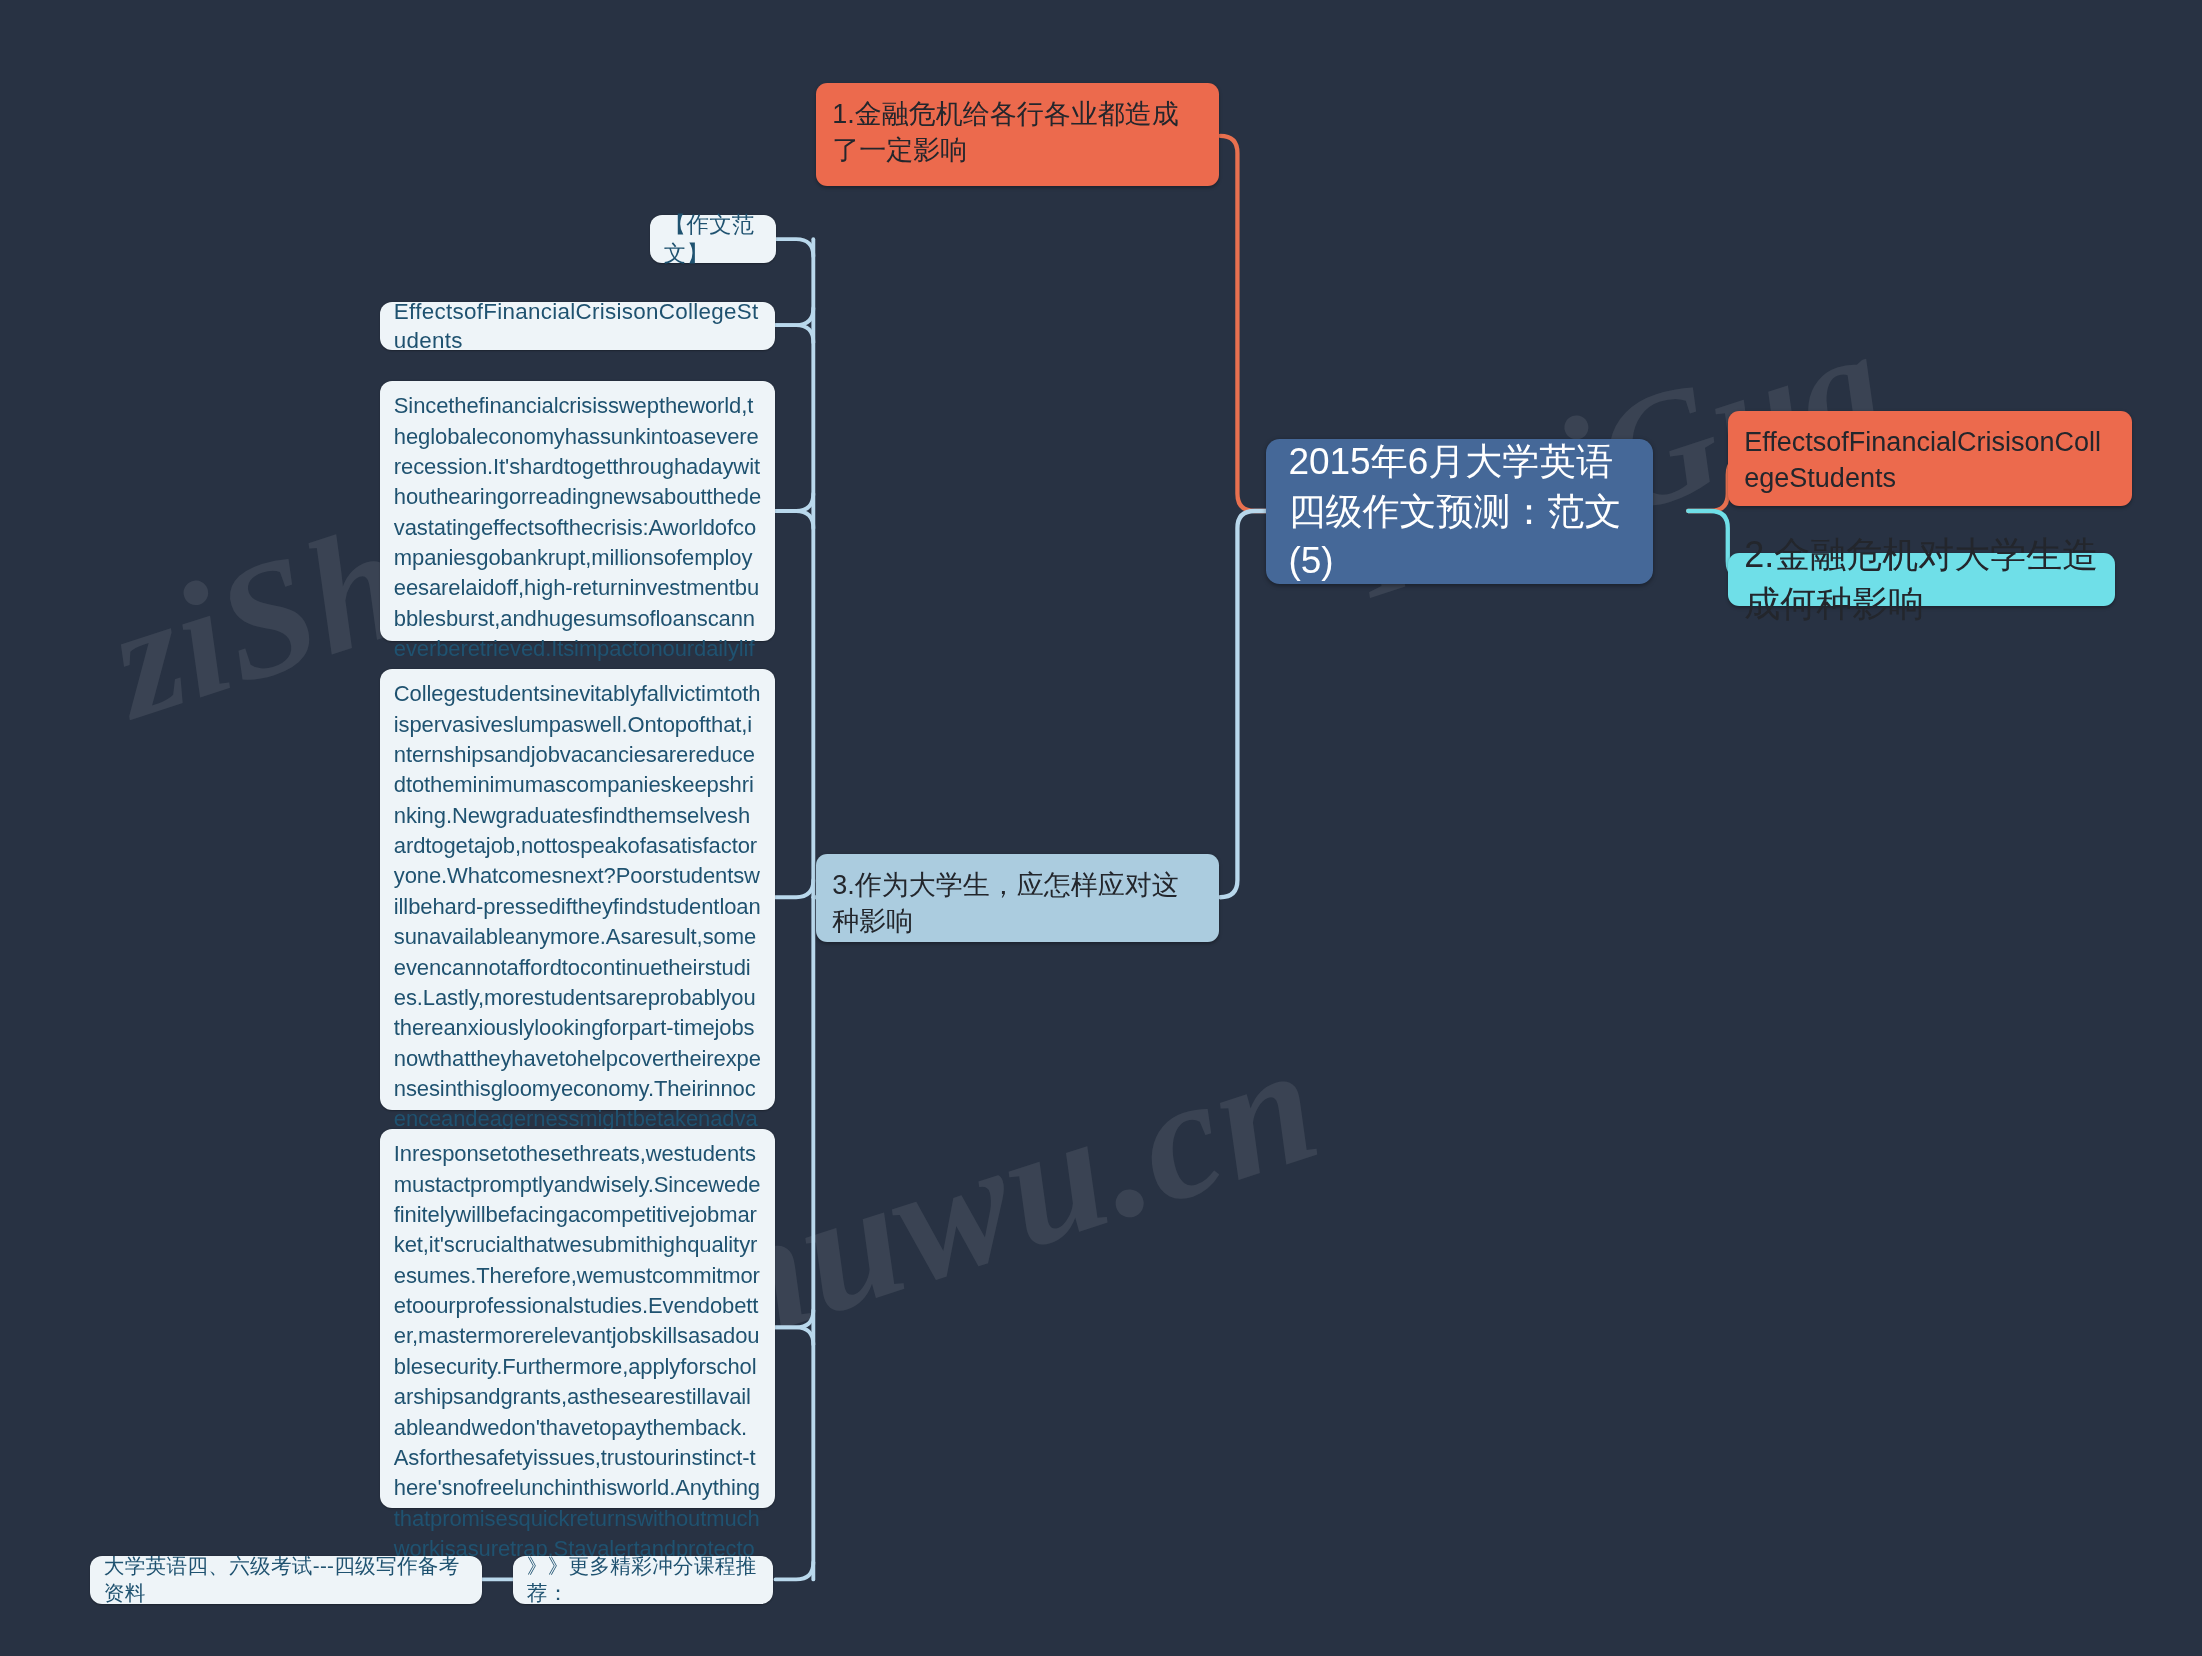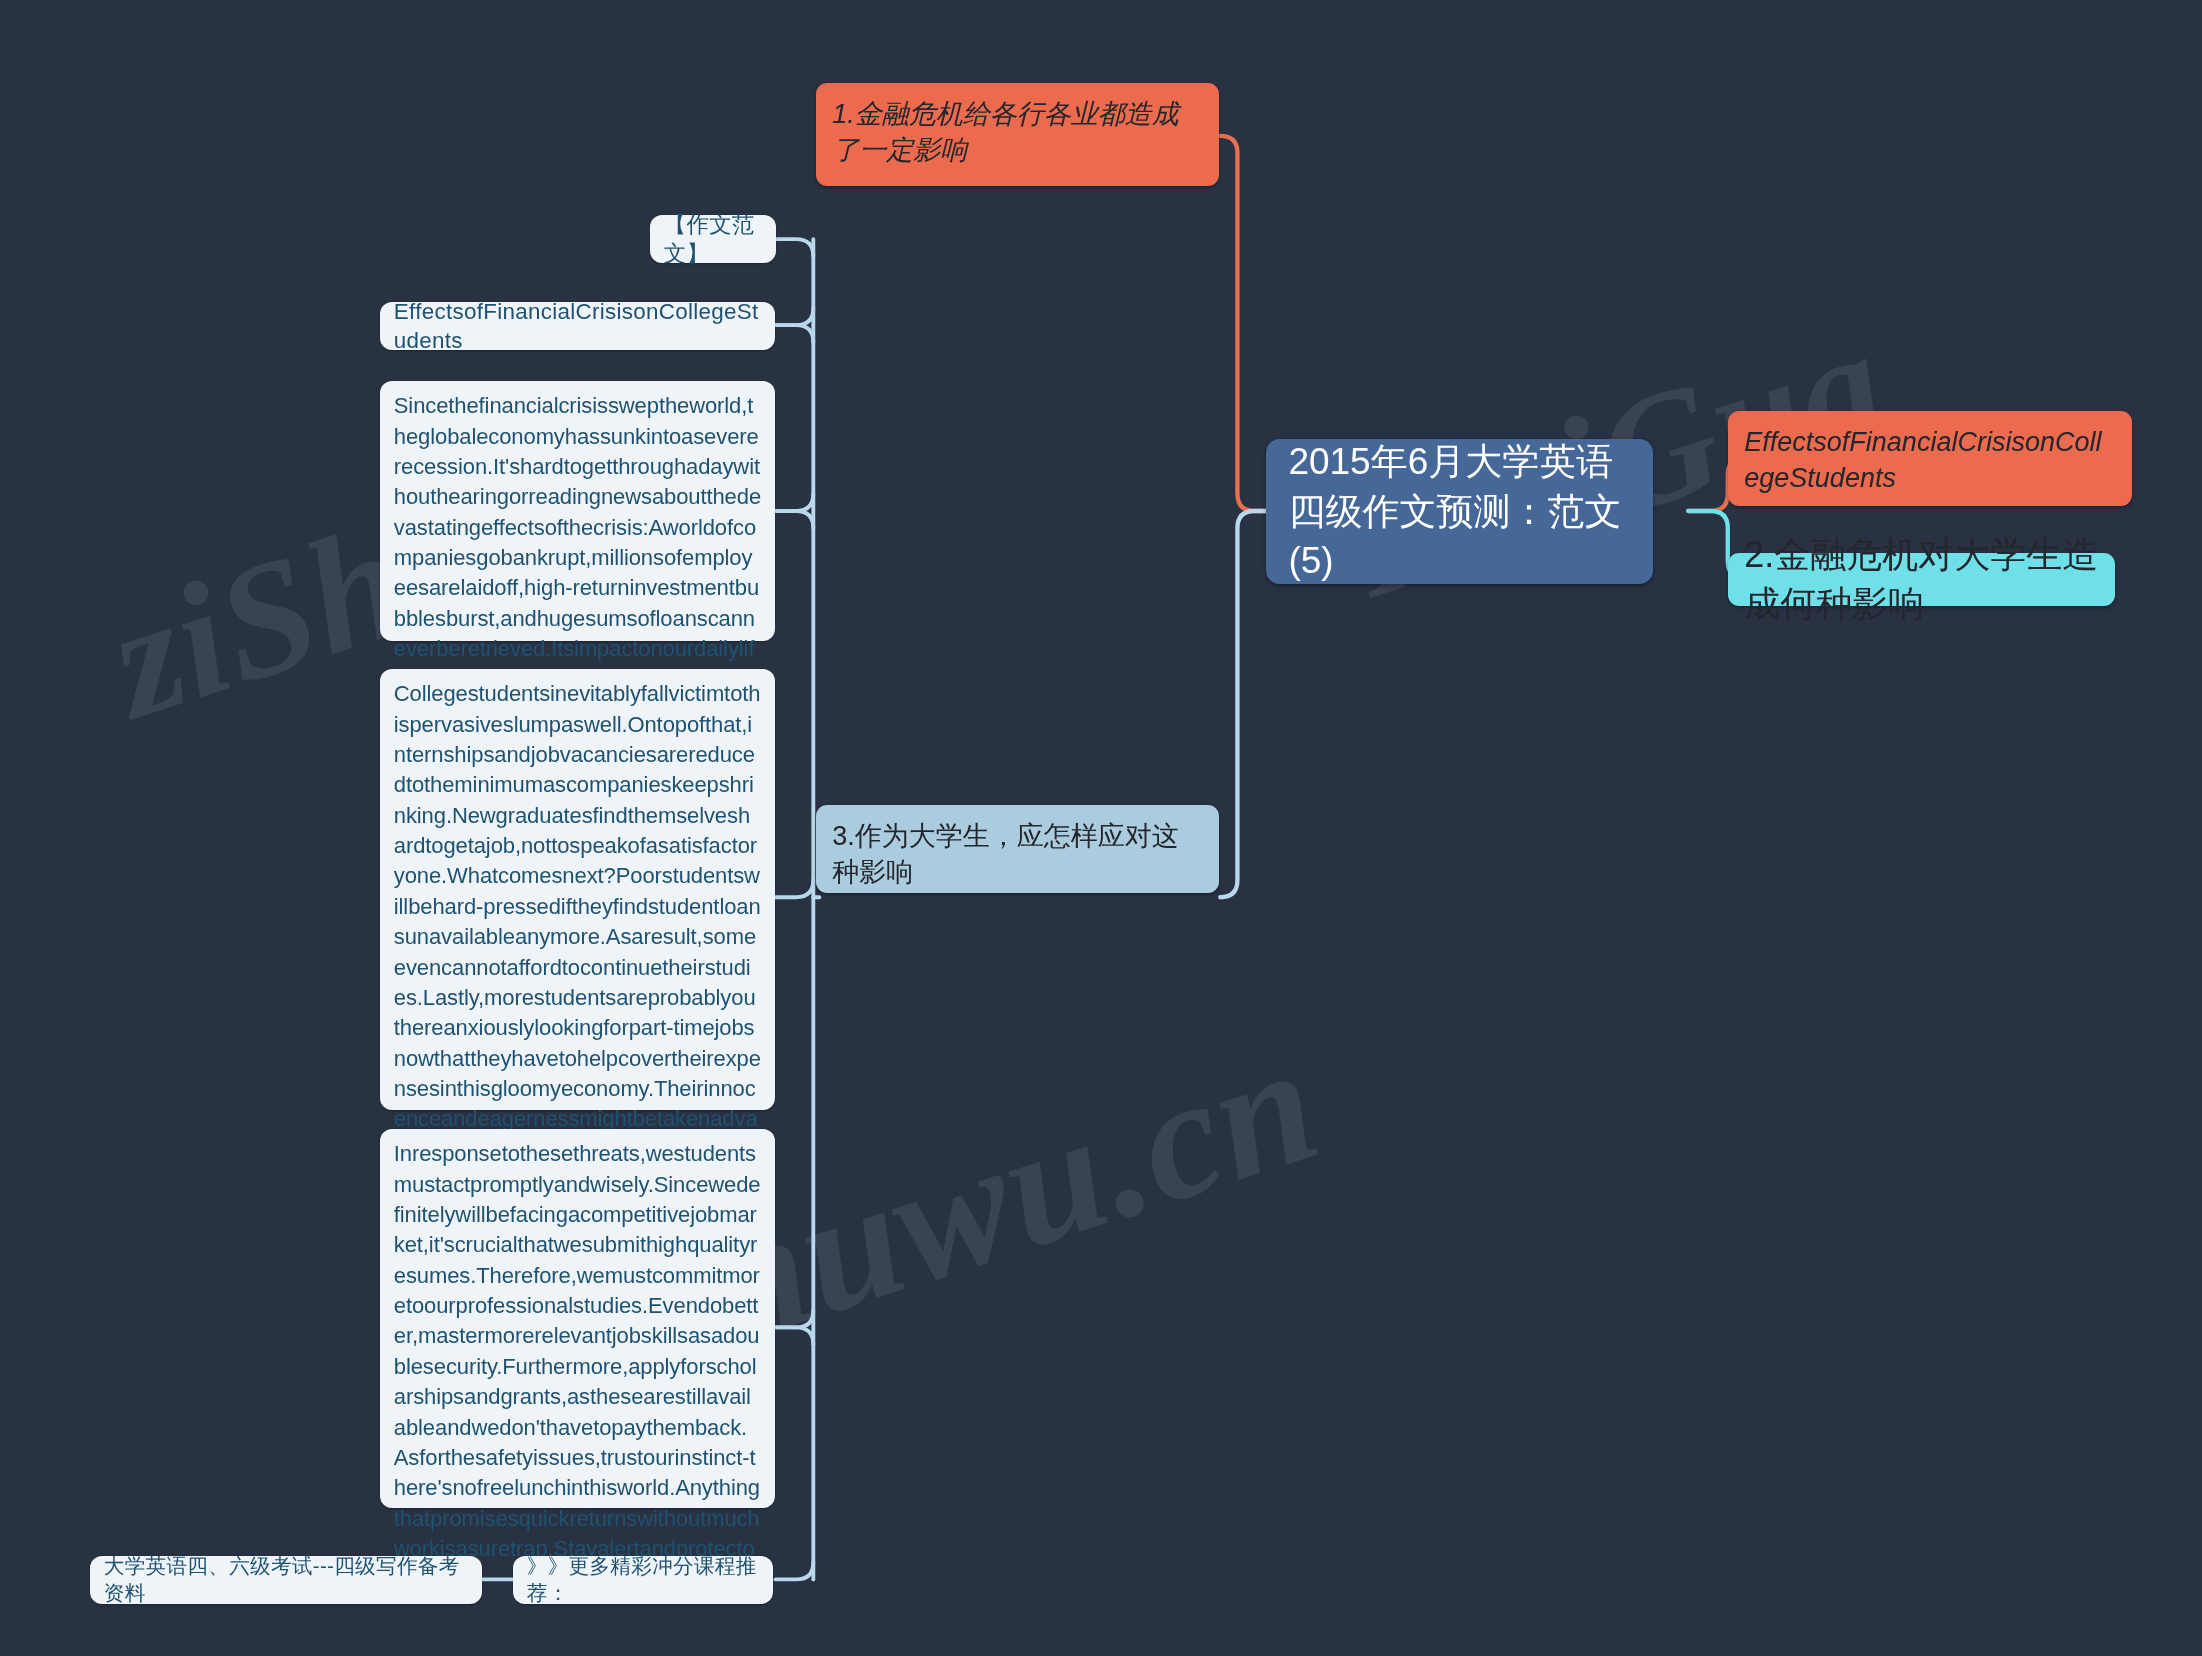--- a/index.html
+++ b/index.html
@@ -97,21 +97,20 @@
   }
   
   .orange {
     background: #ec6a4d;
     color: #23262c;
     border-radius: 11.2px;
     padding: 13px 16.3px;
     font-size: 27px;
     line-height: 1.35;
     box-shadow: 0 1.7px 3.4px rgba(0,0,0,0.30);
-    font-style: italic;
   }
   
   .cyan {
     background: #6fdfe8;
     color: #23262c;
     border-radius: 11.2px;
     padding: 11.2px 16.3px;
     font-size: 36px;
     line-height: 1.35;
     box-shadow: 0 1.7px 3.4px rgba(0,0,0,0.30);
@@ -183,21 +182,21 @@
   </div>
 
   <div class="node orange" style="left:1728px; top:411px; width:404px; height:95px;">
     <span class="wrapline">EffectsofFinancialCrisisonCollegeStudents</span>
   </div>
 
   <div class="node cyan" style="left:1728px; top:553px; width:387px; height:53px; display:flex; align-items:center;">
     <span class="wrapline">2.金融危机对大学生造成何种影响</span>
   </div>
 
-  <div class="node lblue" style="left:816px; top:805px; width:403px; height:88px;">
+  <div class="node lblue" style="left:816px; top:854px; width:403px; height:88px;">
     <span class="wrapline">3.作为大学生，应怎样应对这种影响</span>
   </div>
 
   <div class="node leaf leaf-title" style="left:650px; top:215px; width:126px; height:48px; display:flex; align-items:center; justify-content:center;">
     <span>【作文范文】</span>
   </div>
 
   <div class="node leaf leaf-title" style="left:380px; top:302px; width:395px; height:48px; display:flex; align-items:center;">
     <span class="wrapline">EffectsofFinancialCrisisonCollegeStudents</span>
   </div>

